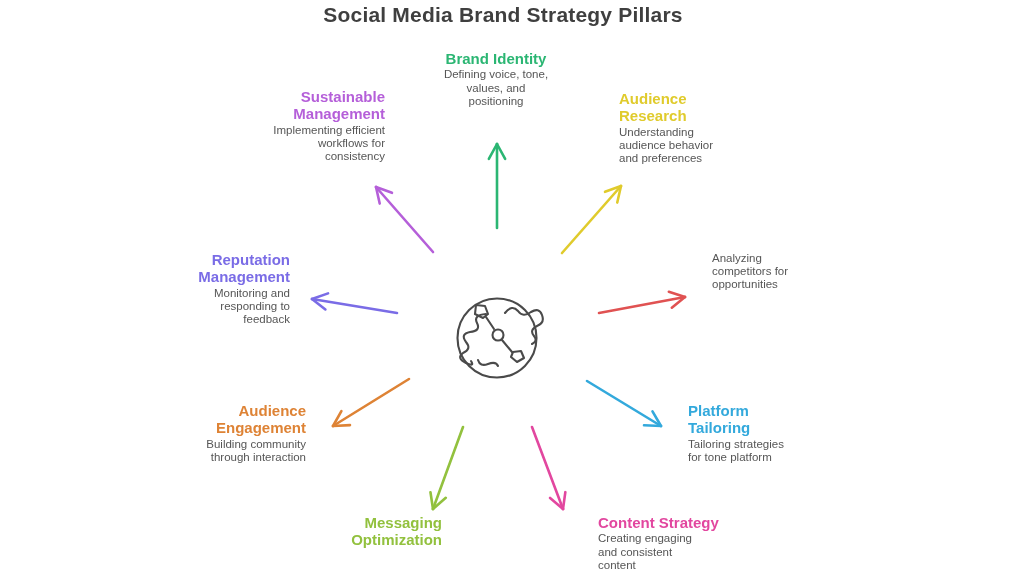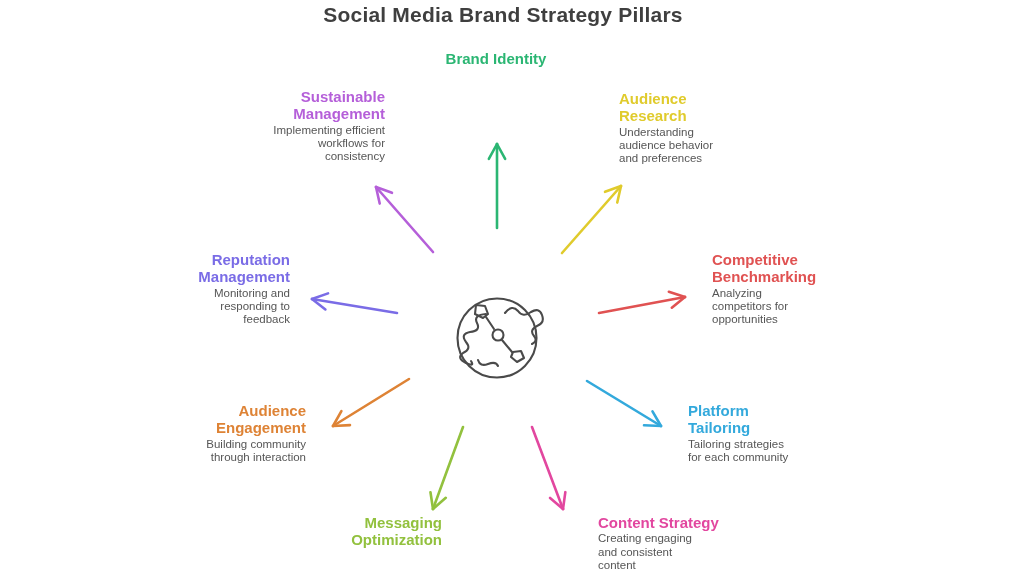--- a/index.html
+++ b/index.html
@@ -102,40 +102,41 @@
     <path d="M483,318 l-8,-4 l1,-9 l9,1 l3,8 z"></path>
     <line x1="486" y1="317" x2="494" y2="329"></line>
     <circle cx="498" cy="335" r="5.5"></circle>
     <line x1="502" y1="340" x2="512" y2="352"></line>
     <path d="M513,352 l8,-1 l3,7 l-7,4 l-6,-5 z"></path>
   </svg>
 
   <div id="pillar-layer">
       <div class="pillar" style="left: 421px; top: 50px; width: 150px; text-align: center;">
       <div class="pillar-heading" style="color: rgb(43, 182, 115);">Brand Identity</div>
+      <div class="pillar-desc" style="color: rgb(86, 86, 86);">Defining voice, tone,
+values, and
+positioning</div>
     </div>
       <div class="pillar" style="left: 619px; top: 90px; width: 130px; text-align: left;">
       <div class="pillar-heading" style="color: rgb(224, 203, 44);">Audience
 Research</div>
       <div class="pillar-desc" style="color: rgb(86, 86, 86);">Understanding
 audience behavior
 and preferences</div>
     </div>
       <div class="pillar" style="left: 712px; top: 251px; width: 130px; text-align: left;">
-      <div class="pillar-heading" style="color: rgb(224, 82, 82);">Competitive
-Benchmarking</div>
       <div class="pillar-desc" style="color: rgb(86, 86, 86);">Analyzing
 competitors for
 opportunities</div>
     </div>
       <div class="pillar" style="left: 688px; top: 402px; width: 135px; text-align: left;">
       <div class="pillar-heading" style="color: rgb(51, 169, 220);">Platform
 Tailoring</div>
       <div class="pillar-desc" style="color: rgb(86, 86, 86);">Tailoring strategies
-for each community</div>
+for tone platform</div>
     </div>
       <div class="pillar" style="left: 576px; top: 514px; width: 125px; text-align: left; margin-left: 22px;">
       <div class="pillar-heading" style="color: rgb(226, 71, 159);">Content Strategy</div>
       <div class="pillar-desc" style="color: rgb(86, 86, 86);">Creating engaging
 and consistent
 content</div>
     </div>
       <div class="pillar" style="left: 292px; top: 514px; width: 150px; text-align: right;">
       <div class="pillar-heading" style="color: rgb(146, 193, 62);">Messaging
 Optimization</div>

